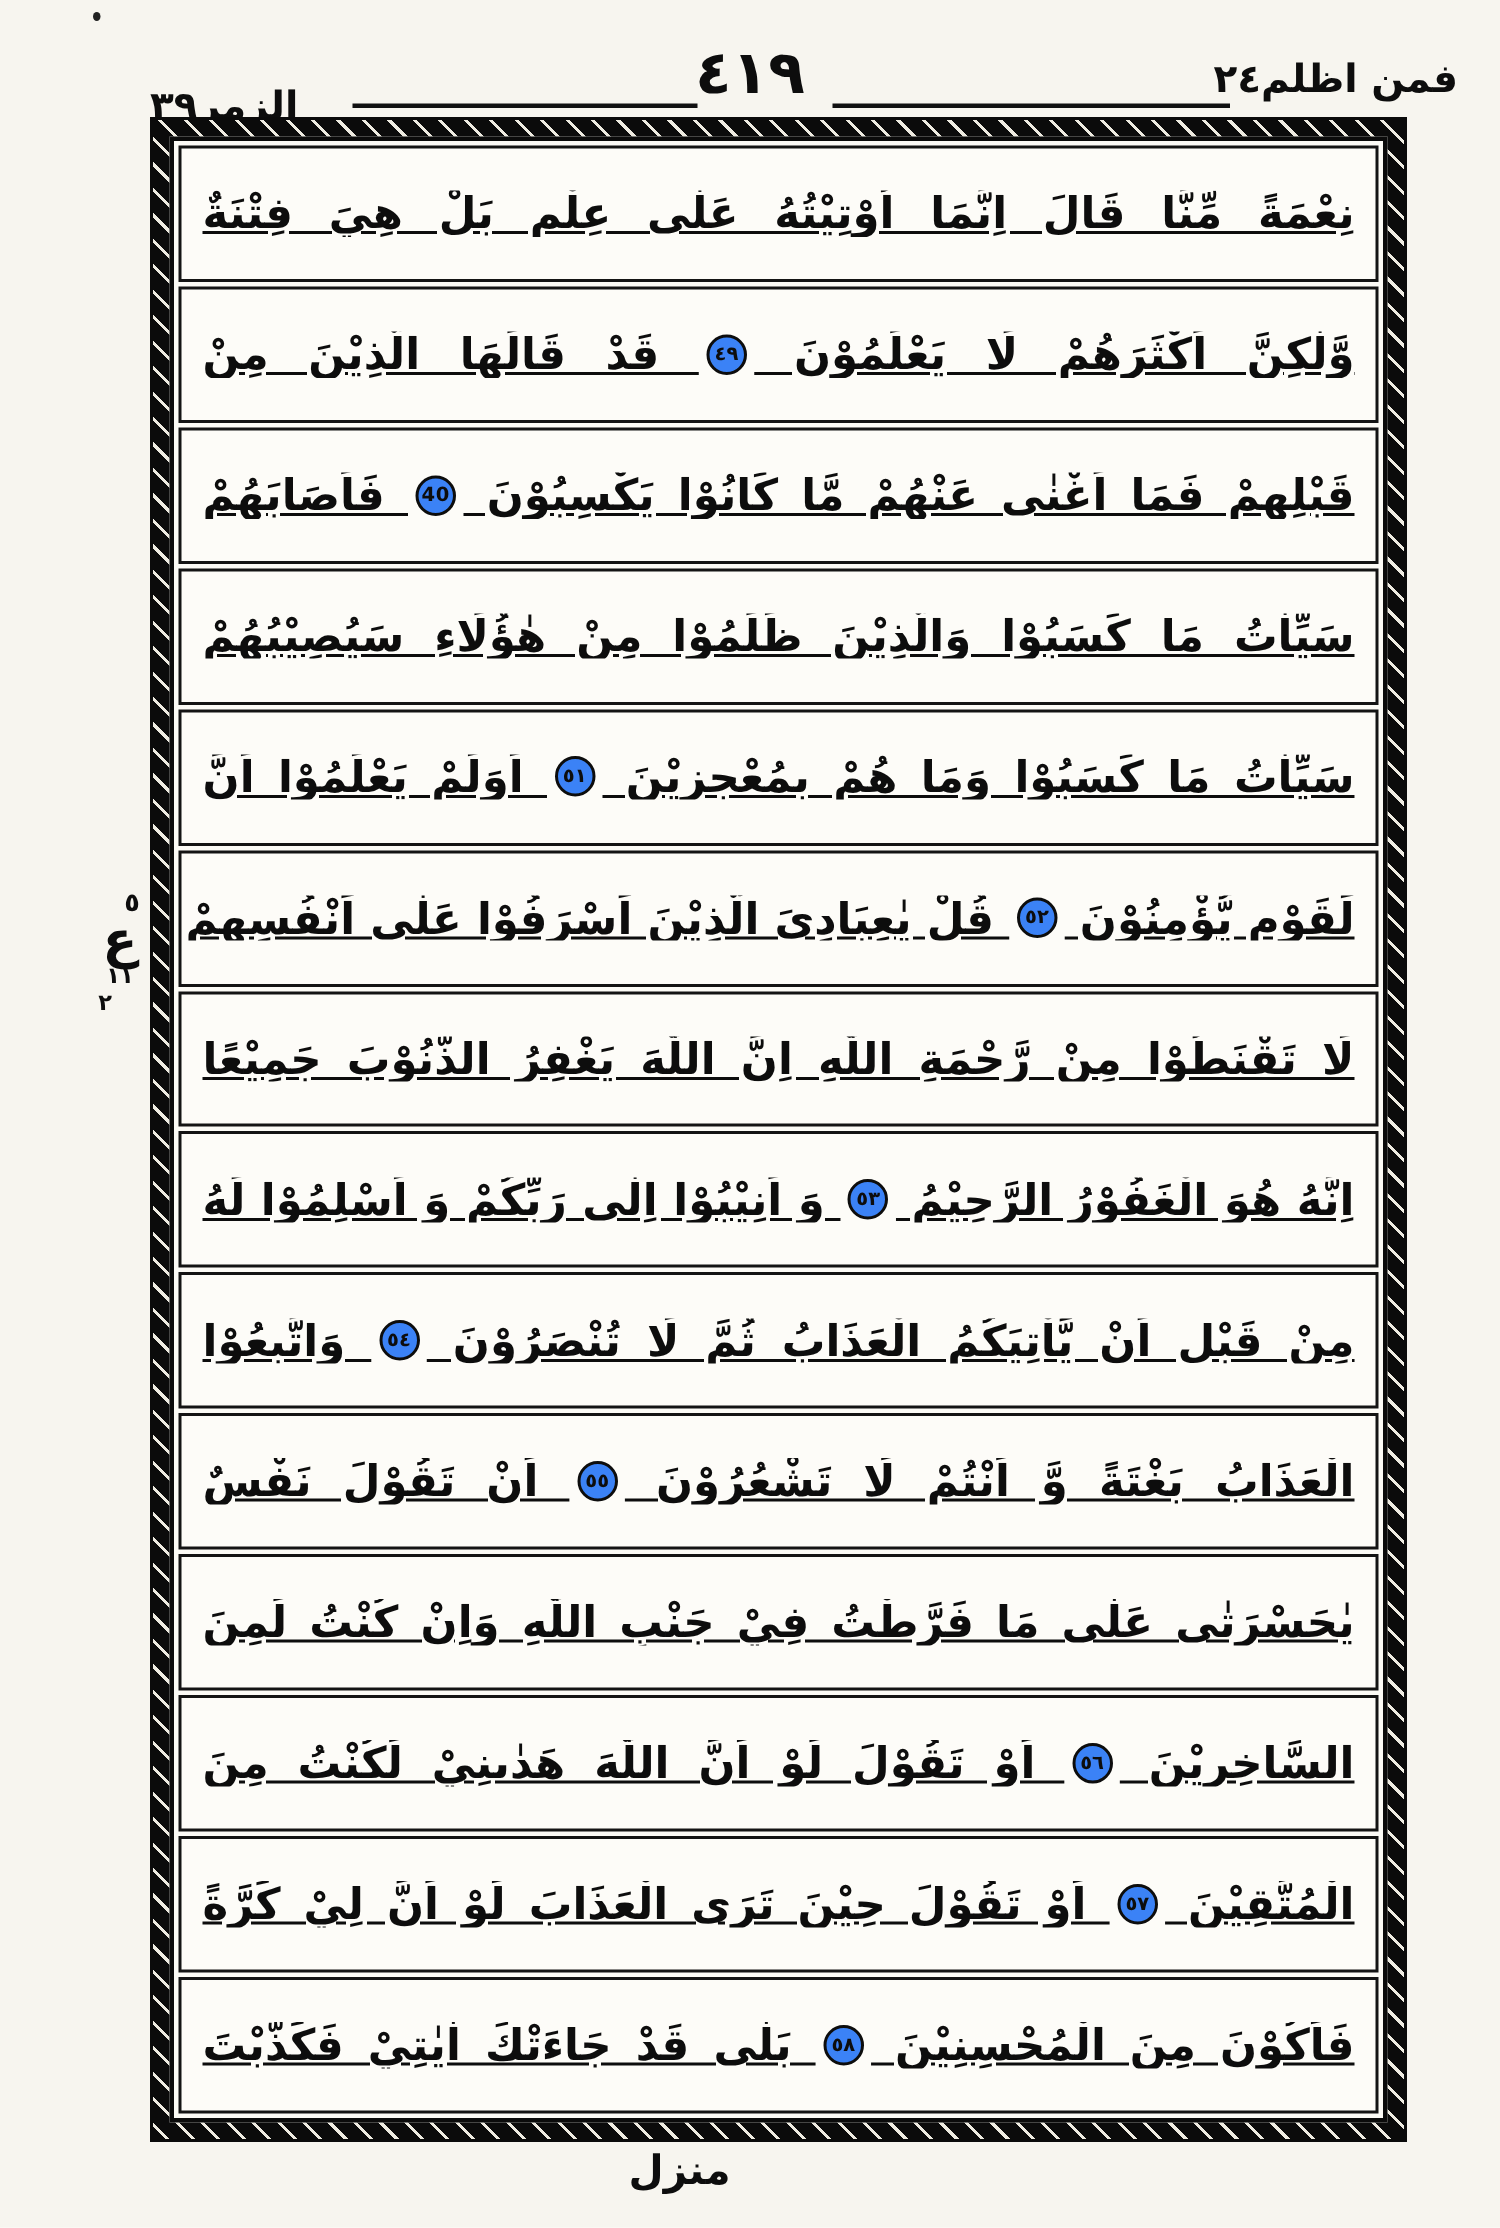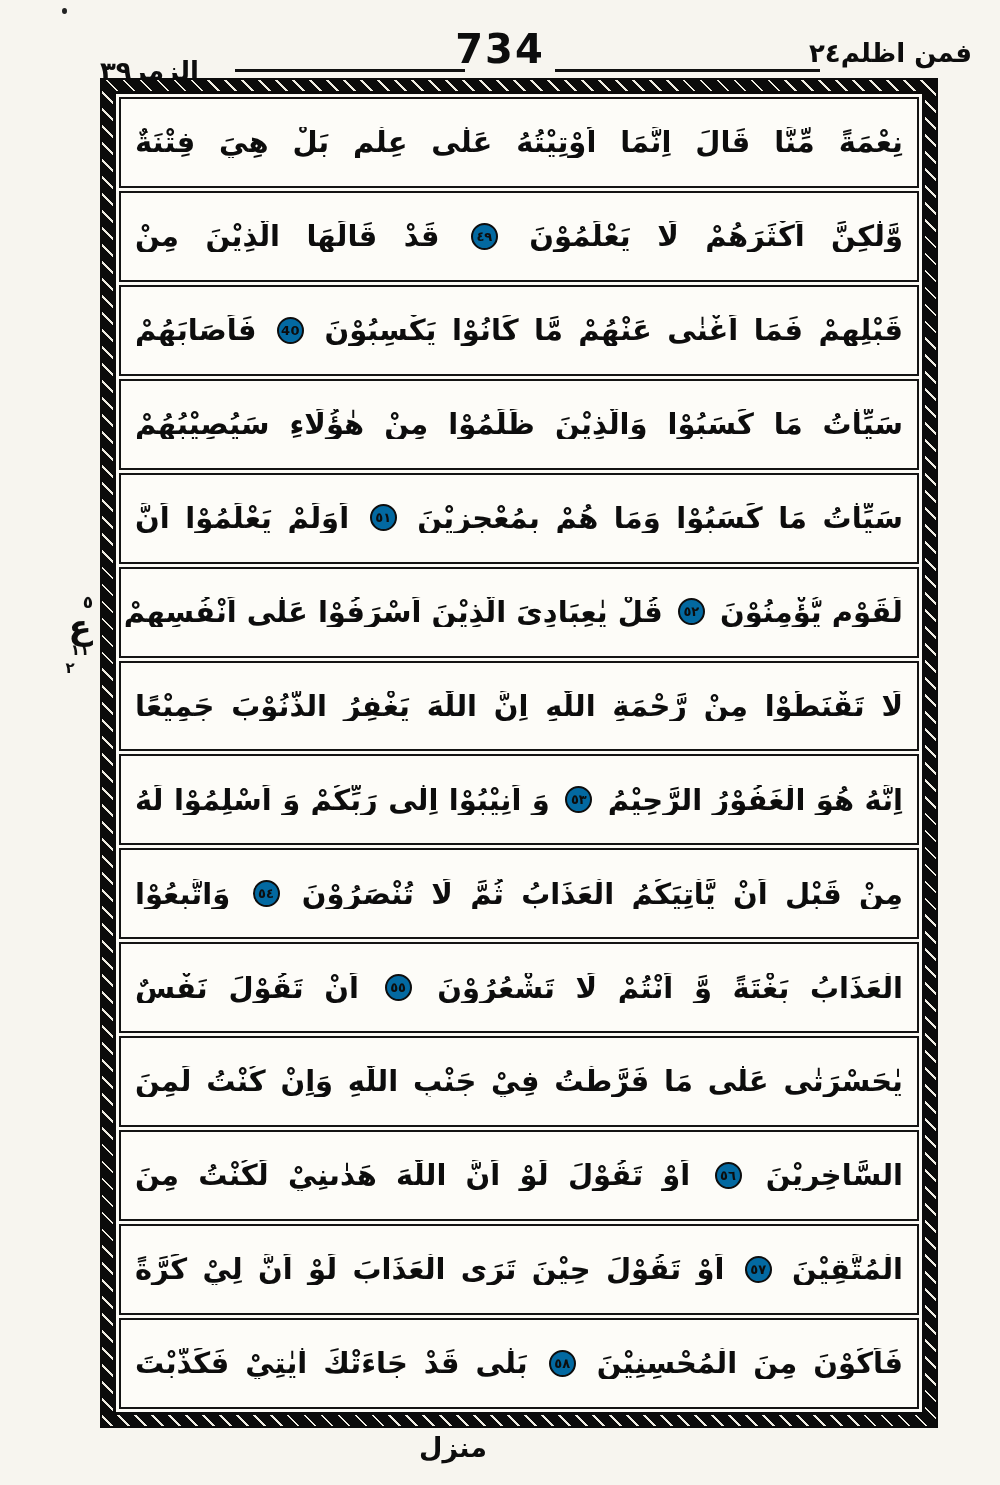--- a/index.html
+++ b/index.html
@@ -47,28 +47,29 @@
     display:flex;align-items:center;overflow:hidden;
   }
   .line{
     margin:0;width:100%;
     direction:rtl;unicode-bidi:embed;
     text-align:justify;text-align-last:justify;
     white-space:nowrap;overflow:hidden;
     padding:0 14px;
     font:800 29px/1.05 "DejaVu Sans",sans-serif;
     letter-spacing:0.5px;
+    text-decoration:underline;
   }
   .ayah{
     display:inline-flex;align-items:center;justify-content:center;
     width:27px;height:27px;box-sizing:border-box;
     border:2.5px solid #0d0d0d;border-radius:50%;
     font:700 13px/1 "DejaVu Sans",sans-serif;
     vertical-align:middle;margin:0 5px;transform:translateY(-2px);
-    background:#0369a1;
+    background:#3b82f6;
   }
   
   .ruku{
     position:absolute;left:56px;top:592px;width:48px;
     display:flex;flex-direction:column;align-items:center;gap:0;
     direction:rtl;
   }
   .ruku .n-top{font:700 17px "DejaVu Sans",sans-serif;transform:translateX(8px);}
   .ruku .ain{font:800 34px/0.9 "DejaVu Sans",sans-serif;}
   .ruku .n-mid{font:700 15px "DejaVu Sans",sans-serif;margin-top:-2px;}
@@ -79,21 +80,21 @@
     direction:rtl;
     font:800 27px "DejaVu Sans",sans-serif;
   }
   .speck{position:absolute;left:62px;top:8px;width:5px;height:6px;background:#222;border-radius:50%;}
 </style>
 </head>
 <body>
 
 <div class="speck"></div>
 
-<div class="hdr-num">734</div>
+<div class="hdr-num">٤١٩</div>
 <div class="hdr-left">الزمر٣٩</div>
 <div class="hdr-right">فمن اظلم٢٤</div>
 <div class="hdr-rule l"></div>
 <div class="hdr-rule r"></div>
 
 <div class="frame">
   <div class="rows">
       <div class="row">
         <p class="line">نِعْمَةً مِّنَّا قَالَ اِنَّمَا اُوْتِيْتُهُ عَلٰى عِلْمٍ بَلْ هِيَ فِتْنَةٌ</p>
       </div>

